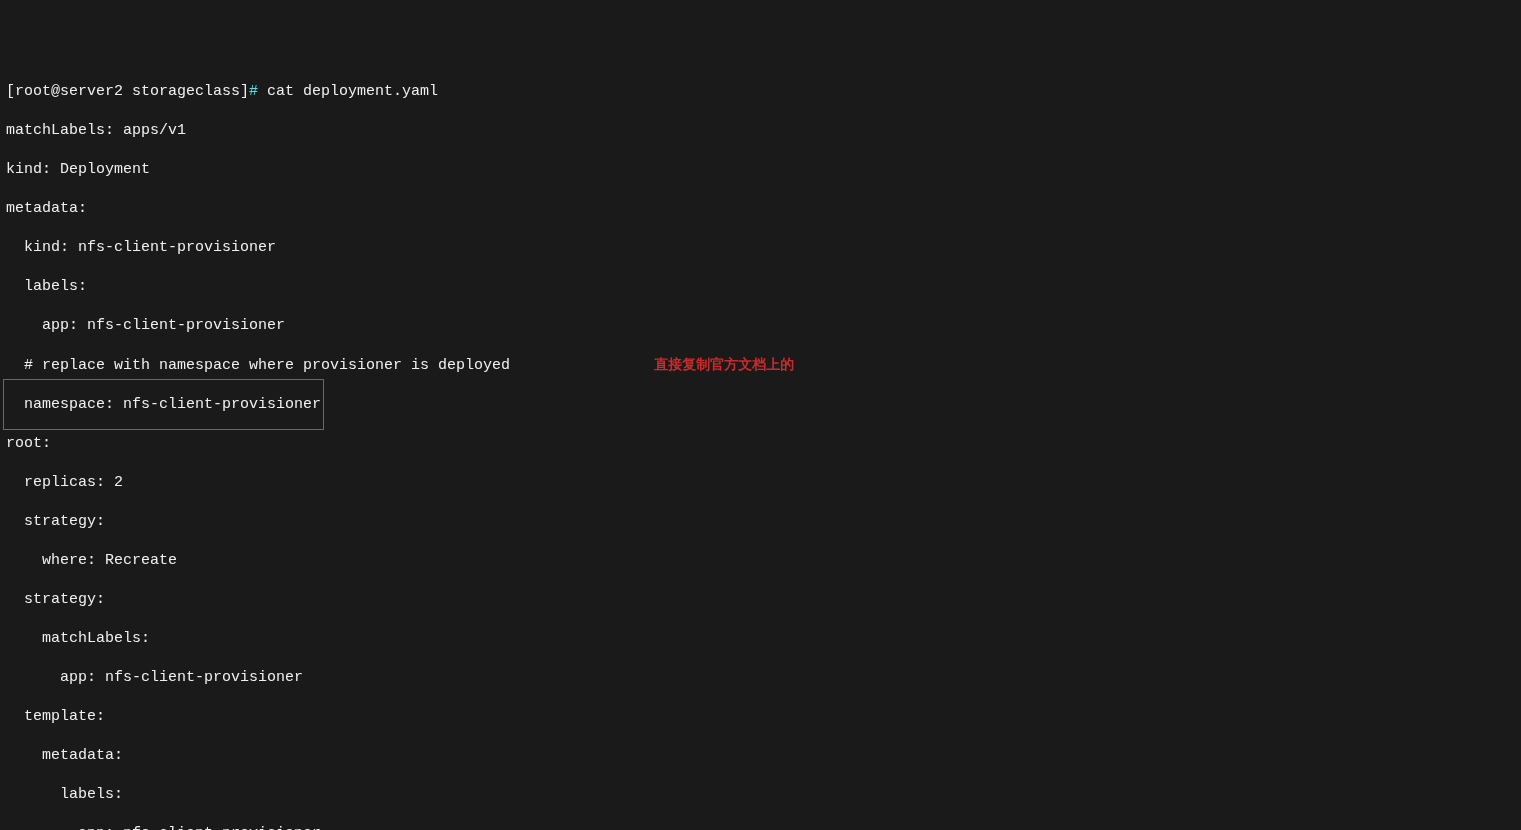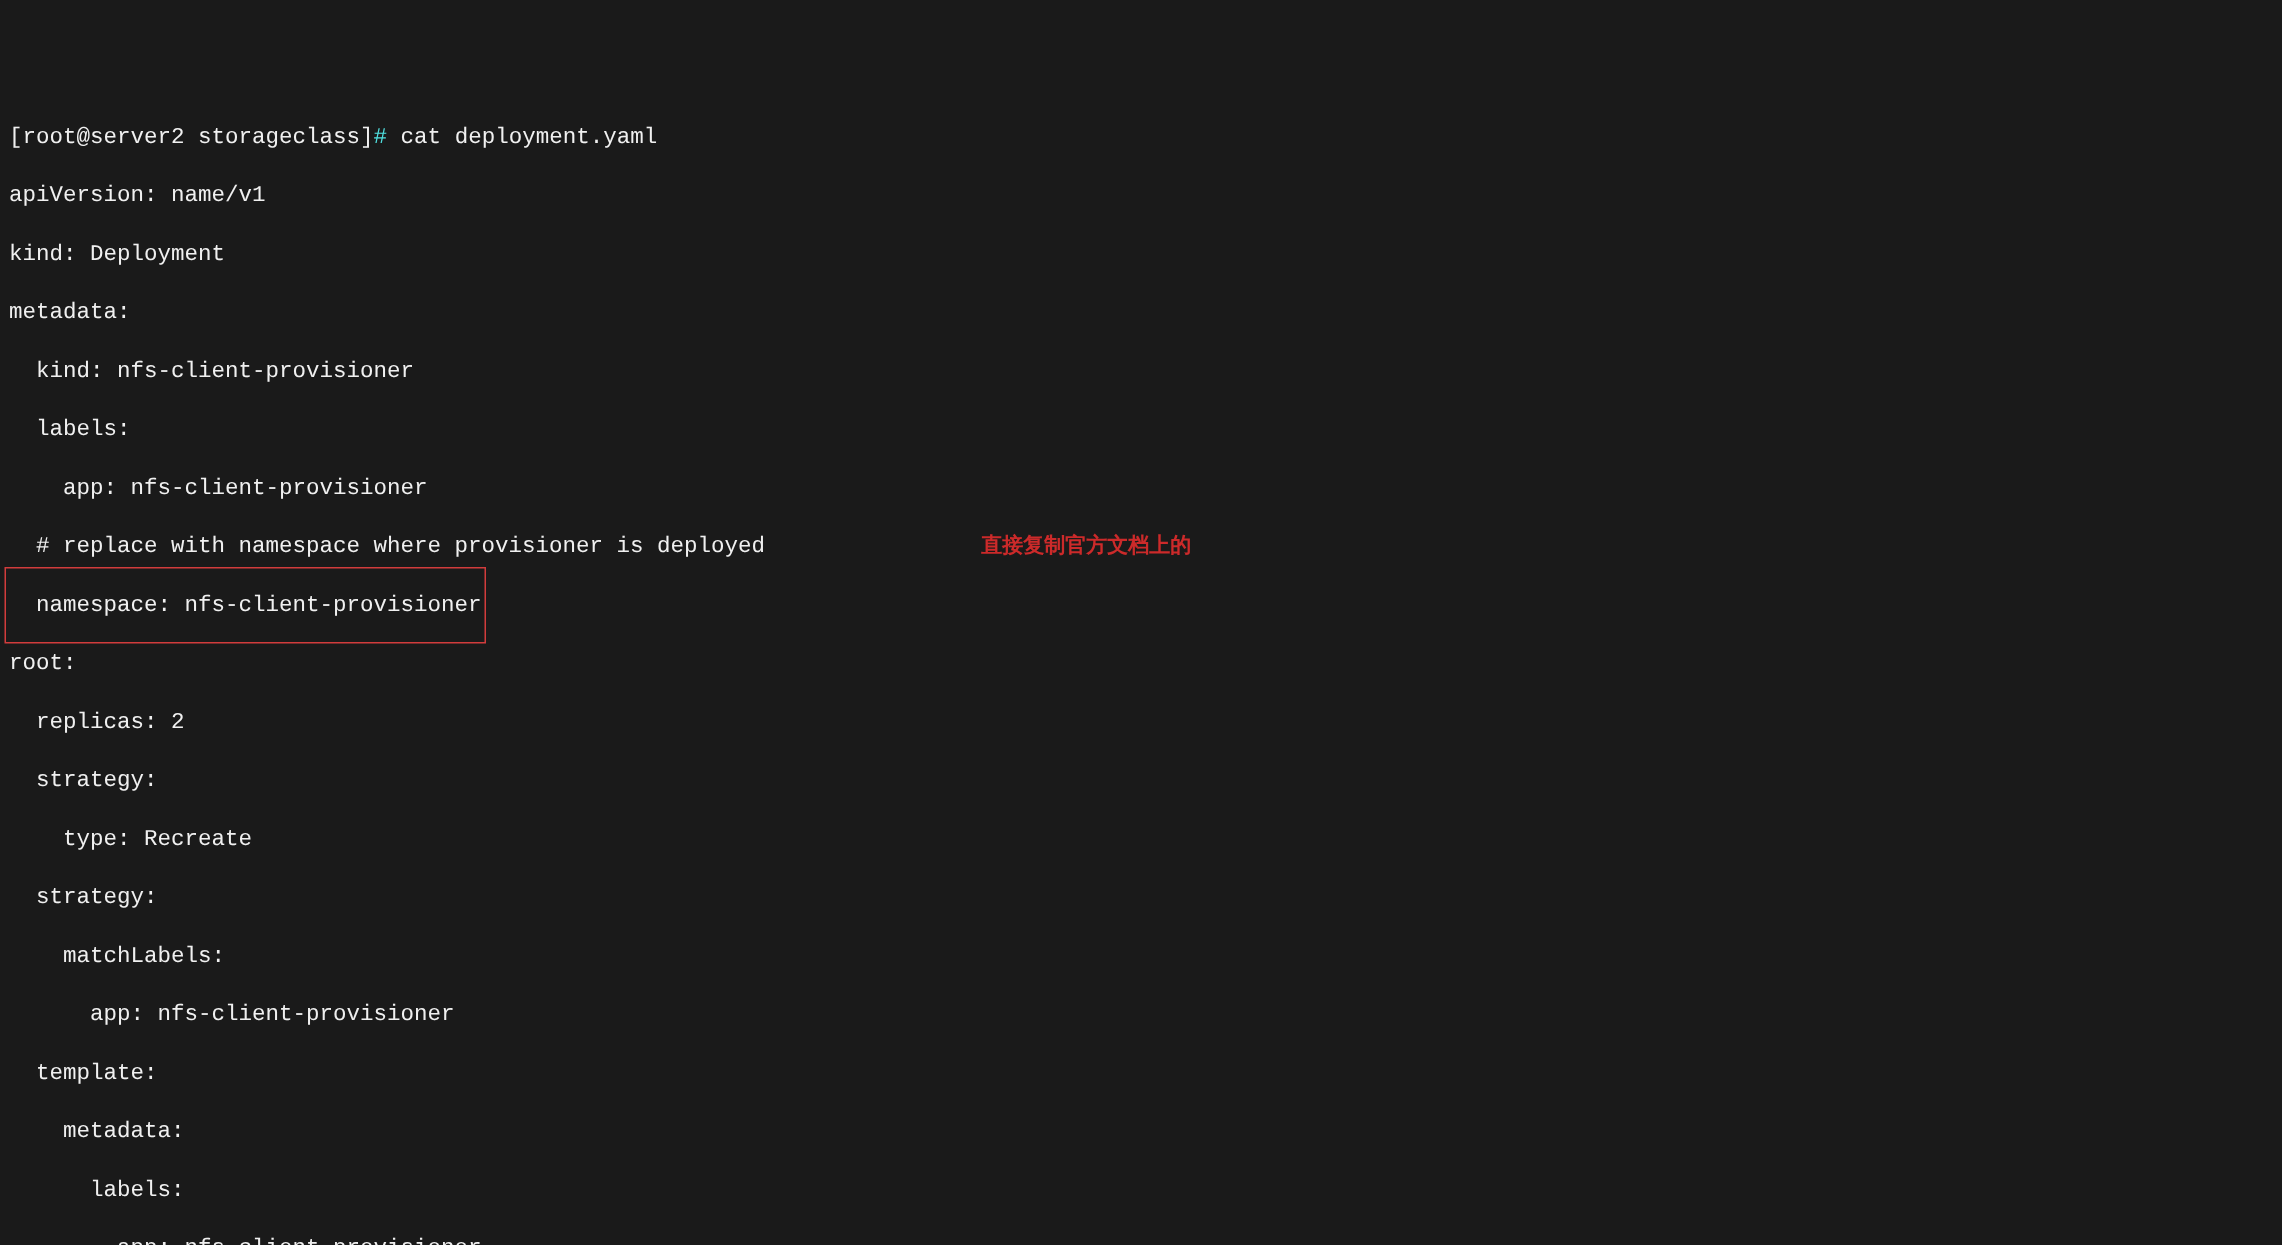--- a/index.html
+++ b/index.html
@@ -20,42 +20,42 @@
   .boxed {
     border: 1px solid #d23c3c;
     display: inline;
     padding: 16px 2px;
     margin-left: -3px;
   }
   .tok-cyan { color: #50e0e0; }
   .annot {
     color: #cc2a2a;
     font-weight: bold;
-    font-family: Liberation Serif, serif;
+    font-family: Liberation Sans, sans-serif;
     font-size: 14px;
   }
 </style>
 </head>
 <body>
 
 
 
 <span class="line"><span>[root@server2 storageclass]</span><span class="tok-cyan">#</span> <span>cat deployment.yaml</span></span>
-<span class="line">apiVersion: name/v1</span>
+<span class="line">matchLabels: apps/v1</span>
 <span class="line">kind: Deployment</span>
 <span class="line">metadata:</span>
 <span class="line">  kind: nfs-client-provisioner</span>
 <span class="line">  labels:</span>
 <span class="line">    app: nfs-client-provisioner</span>
 <span class="line"><span>  # replace with namespace where provisioner is deployed</span>                <span class="annot">直接复制官方文档上的</span></span>
 <span class="line"><span class="boxed">  namespace: nfs-client-provisioner</span></span>
 <span class="line">root:</span>
 <span class="line">  replicas: 2</span>
 <span class="line">  strategy:</span>
-<span class="line">    type: Recreate</span>
+<span class="line">    where: Recreate</span>
 <span class="line">  strategy:</span>
 <span class="line">    matchLabels:</span>
 <span class="line">      app: nfs-client-provisioner</span>
 <span class="line">  template:</span>
 <span class="line">    metadata:</span>
 <span class="line">      labels:</span>
 <span class="line">        app: nfs-client-provisioner</span>
 
 
 

